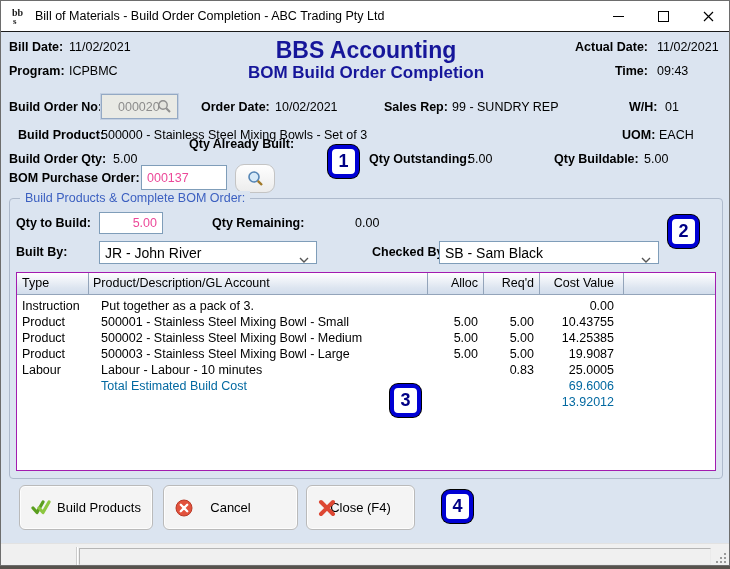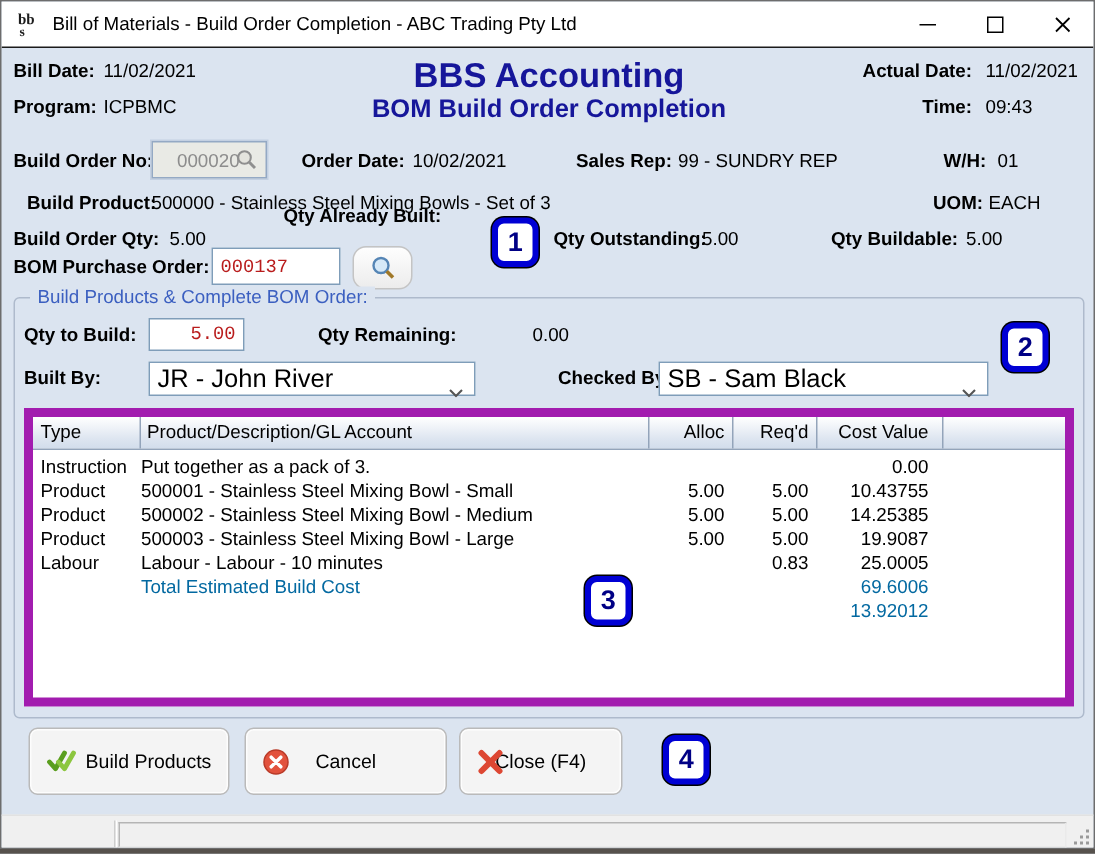--- a/index.html
+++ b/index.html
@@ -17,45 +17,45 @@
   .app-icon{position:absolute;left:9px;top:5px;width:20px;height:20px;}
   .winbtn{position:absolute;top:0;width:45px;height:30px;display:flex;align-items:center;justify-content:center;cursor:default;}
   .minimize-glyph{width:11px;height:1px;background:#000;}
   .maximize-glyph{width:9px;height:9px;border:1px solid #000;}
 
   
   .disabled-input{position:absolute;background:#e9eae5;border:1px solid #94a9c4;
     box-shadow:0 0 0 1px #c3d0e2;font-size:12.5px;color:#8d8d8d;
     font-family:"Liberation Sans",sans-serif;padding:0 16px;box-sizing:border-box;}
   .text-input{position:absolute;background:#fff;border:1px solid #7f9db9;
-    font-size:12.5px;color:#b91c1c;font-family:Liberation Mono, monospace;
+    font-size:12.5px;color:#ec4899;font-family:Liberation Sans, sans-serif;
     padding:0 5px;box-sizing:border-box;}
   .mag-btn{position:absolute;background:linear-gradient(#fefefe,#ececec);
     border:1px solid #c4c4c4;border-radius:9px;display:flex;align-items:center;justify-content:center;}
   .dropdown{position:absolute;background:#fff;border:1px solid #7f9db9;height:23px;
-    box-sizing:border-box;display:flex;align-items:center;padding:0 5px;font-size:17px;}
+    box-sizing:border-box;display:flex;align-items:center;padding:0 5px;font-size:14px;}
   .dropdown .chev{position:absolute;right:7px;top:8px;}
 
   
   .groupbox{position:absolute;left:8px;top:197px;width:714px;height:281px;
     border:1px solid #aebacc;border-radius:4px;box-sizing:border-box;}
   .legend{position:absolute;left:10px;top:-8px;background:#dbe4f0;padding:0 5px;
     font-size:12.5px;color:#3b5fc0;}
 
   
   .grid{position:absolute;left:6px;top:73px;width:700px;height:199px;background:#fff;
-    border:6px solid #a21caf;box-sizing:border-box;overflow:hidden;}
+    border:1px solid #a21caf;box-sizing:border-box;overflow:hidden;}
   .grid-header{position:absolute;left:0;top:0;width:100%;height:21px;
     background:linear-gradient(#ffffff,#dde5f0 70%,#d2ddec);border-bottom:1px solid #93a4ba;}
   .hcell{position:absolute;top:3px;font-size:12.5px;color:#000;}
   .hsep{position:absolute;top:0;width:1px;height:21px;background:#93a4ba;}
   .trow{position:absolute;left:0;width:100%;height:16px;font-size:12.5px;color:#000;}
   .cell{position:absolute;top:0;white-space:nowrap;}
   .c-type{left:5px;}
-  .c-desc{left:72px;}
+  .c-desc{left:84px;}
   .c-alloc{left:415px;width:46px;text-align:right;}
   .c-reqd{left:467px;width:50px;text-align:right;}
   .c-cost{left:523px;width:74px;text-align:right;}
   .trow.total{color:#0369a1;}
 
   
   .push-btn{position:absolute;top:484px;height:45px;background:#f4f4f4;
     border:1px solid #bababa;border-radius:6px;box-shadow:inset 0 0 0 1px #fdfdfd;
     box-sizing:border-box;display:flex;align-items:center;justify-content:center;
     font-size:13px;color:#000;cursor:default;}

